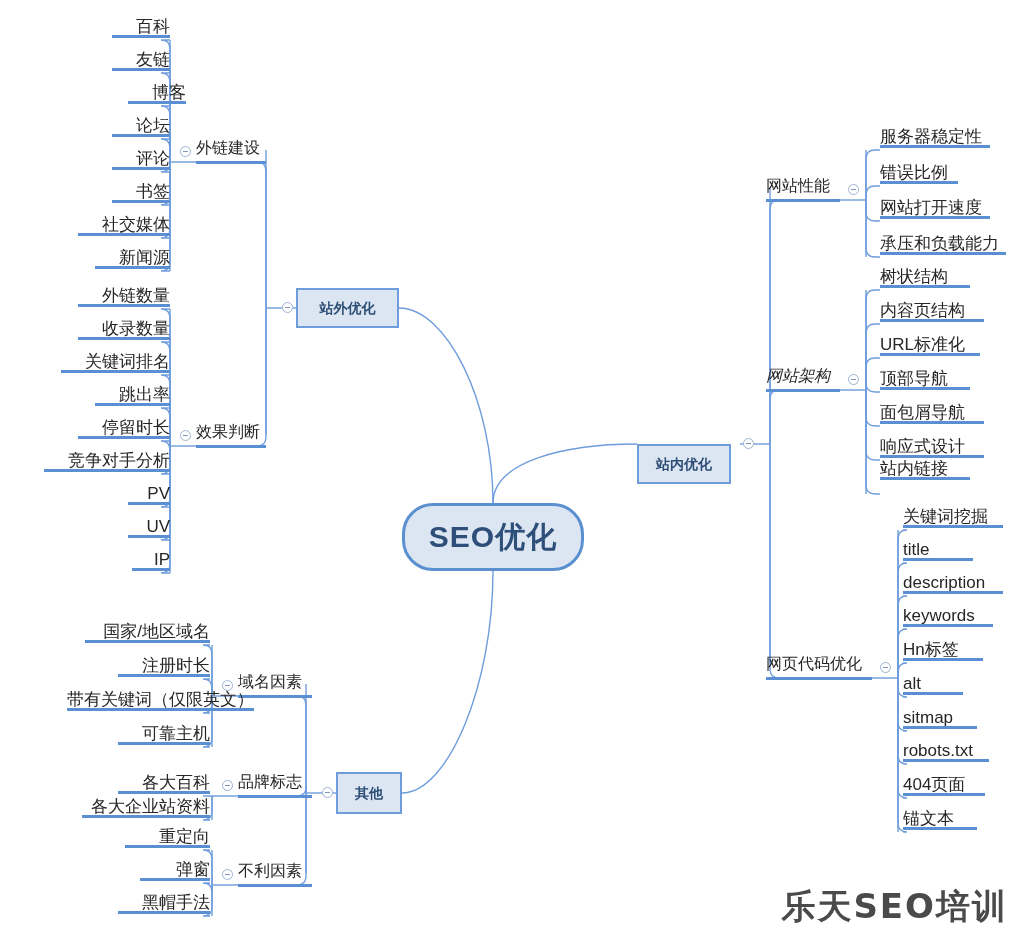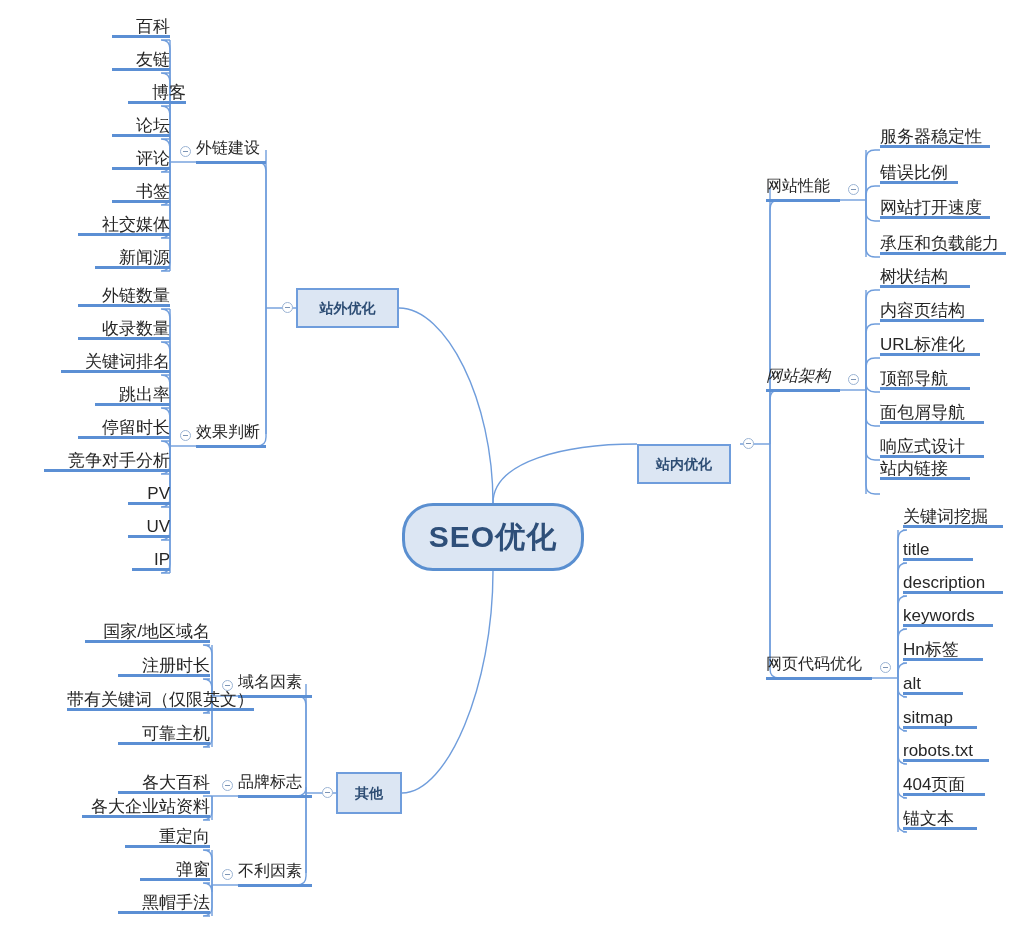--- a/index.html
+++ b/index.html
@@ -270,13 +270,14 @@
       <div class="toggle" style="left: 222px; top: 780px;"></div>
       <div class="node leaf l" style="left: 118px; top: 774px; width: 92px;"><span>各大百科</span></div>
       <div class="node leaf l" style="left: 82px; top: 798px; width: 128px;"><span>各大企业站资料</span></div>
       <div class="node branch" style="left: 238px; top: 863px; width: 74px; text-align: left;"><span>不利因素</span></div>
       <div class="toggle" style="left: 222px; top: 869px;"></div>
       <div class="node leaf l" style="left: 125px; top: 828px; width: 85px; text-align: right;"><span>重定向</span></div>
       <div class="node leaf l" style="left: 140px; top: 861px; width: 70px;"><span>弹窗</span></div>
       <div class="node leaf l" style="left: 118px; top: 894px; width: 92px;"><span>黑帽手法</span></div>
     </div>
 
+  <div class="watermark">乐天SEO培训</div>
 </div>
 
 </body></html>

